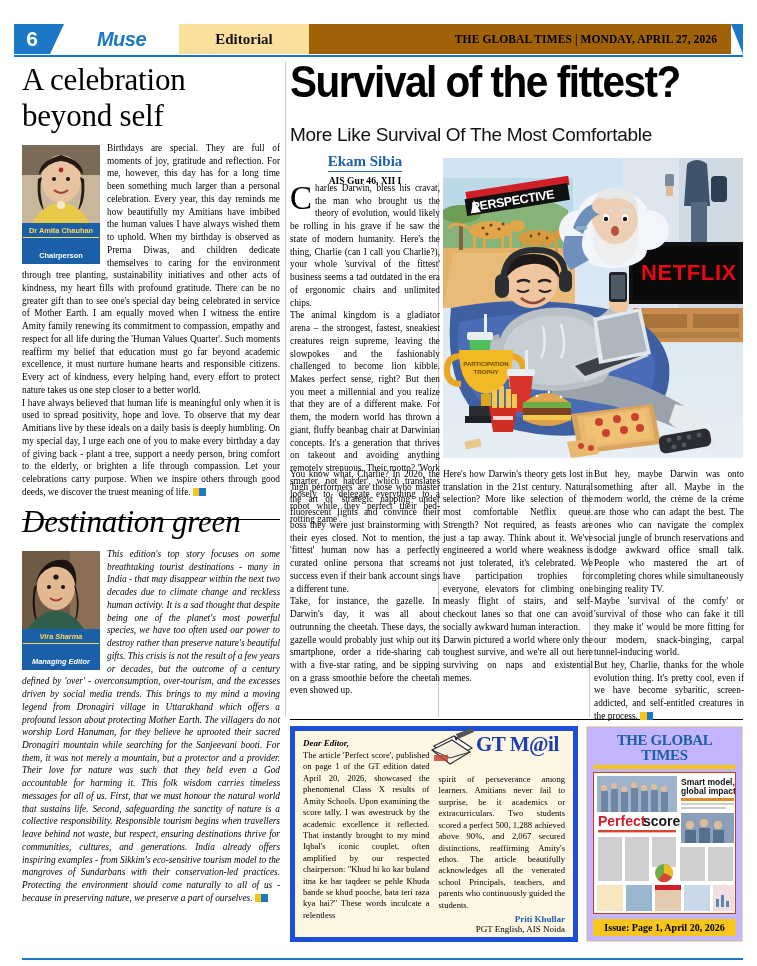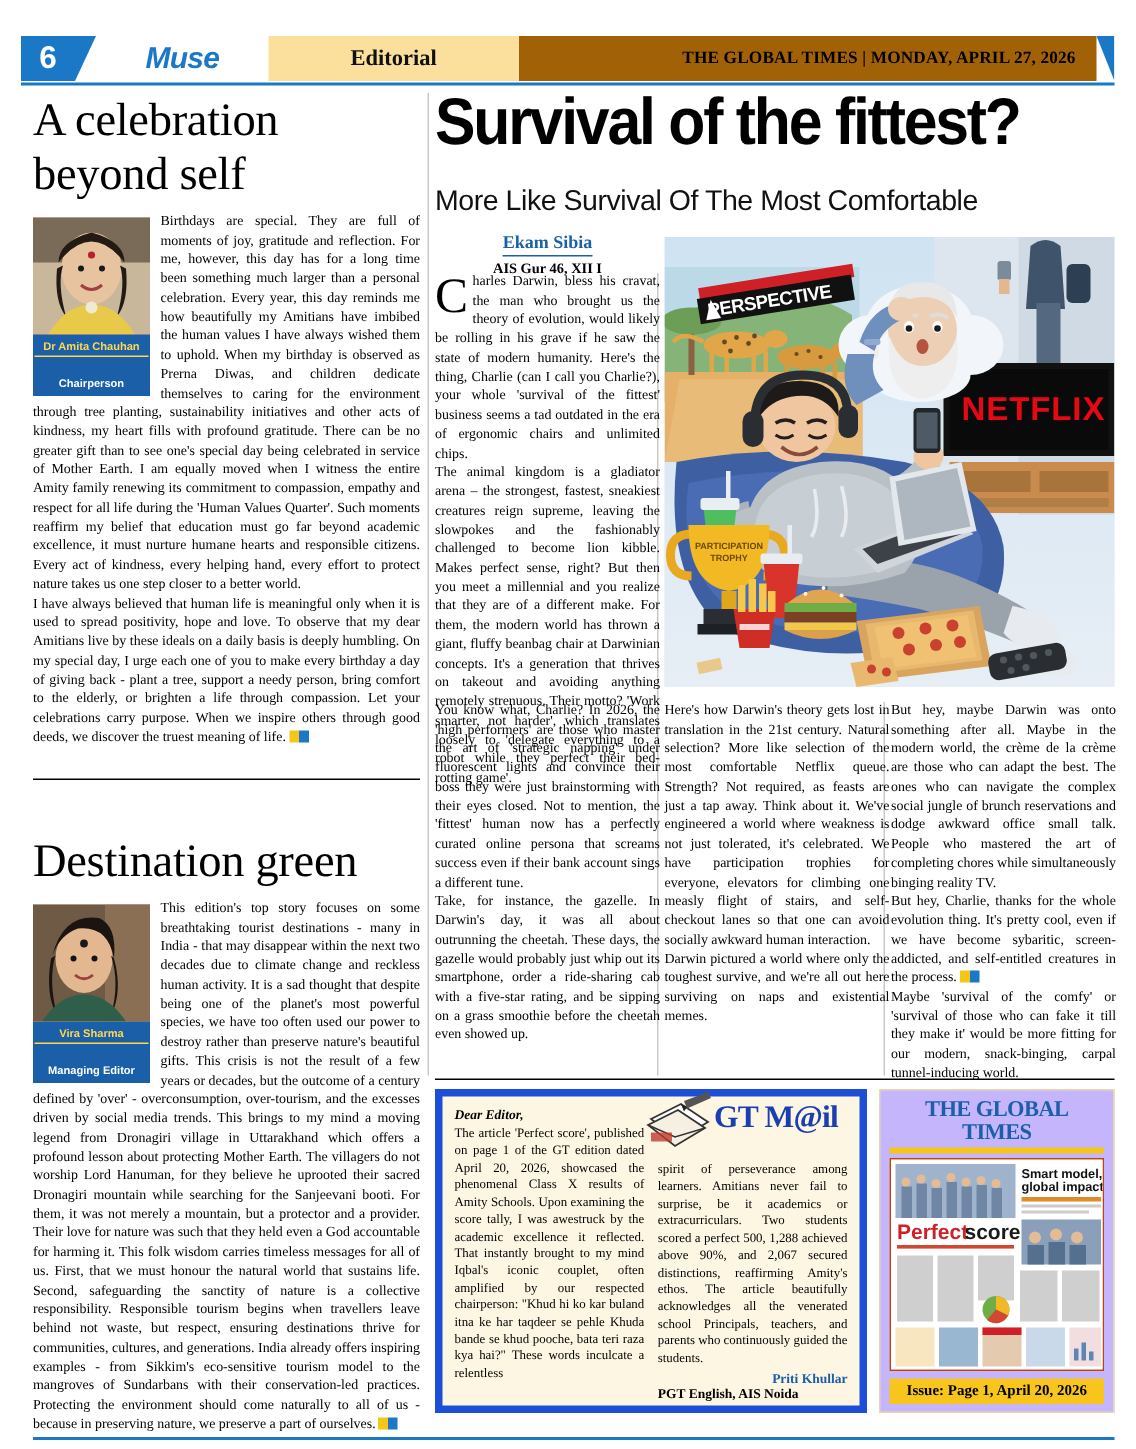--- a/index.html
+++ b/index.html
@@ -29,21 +29,21 @@
     clip-path:polygon(0 0,100% 0,0 100%);
   }
   .mh-muse{
     width:115px;background:#fff;color:#1b78c6;
     font-family:"Liberation Sans", sans-serif;
     font-weight:bold;font-size:20px;font-style:italic;
     display:flex;align-items:center;justify-content:center;
     letter-spacing:-0.5px;
   }
   .mh-section{
-    width:167px;background:#fbdf9c;color:#111;
+    width:130px;background:#fbdf9c;color:#111;
     font-family:"Liberation Serif", serif;
     font-weight:bold;font-size:15px;
     display:flex;align-items:center;justify-content:center;
   }
   .mh-rest{
     flex:1;background:#a16207;display:flex;align-items:center;justify-content:flex-end;
     font-family:"Liberation Serif", serif;
     font-size:11.5px;font-weight:bold;letter-spacing:0.1px;
     padding-right:14px;position:relative;
   }
@@ -101,21 +101,21 @@
   }
   .main-head .sub{
     font-family:"Liberation Sans", sans-serif;
     font-weight:normal;font-size:19px;margin-top:20px;letter-spacing:-0.3px;
     color:#111;
   }
 
   
   .byline{position:absolute;left:290px;top:152px;width:150px;text-align:center;}
   .byline .name{
-    font-family:"Liberation Serif", serif;font-weight:bold;font-size:12px;
+    font-family:"Liberation Serif", serif;font-weight:bold;font-size:15px;
     color:#1b5fa8;border-bottom:1px solid #1b5fa8;display:inline-block;padding-bottom:1px;
   }
   .byline .school{
     font-family:"Liberation Serif", serif;font-weight:bold;font-size:9.6px;margin-top:3px;color:#000;
   }
 
   
   .dropcap{
     font-family:"Liberation Serif", serif;
     float:left;font-size:33px;line-height:0.82;font-weight:normal;
@@ -127,42 +127,42 @@
   .col-c{position:absolute;left:443px;top:468px;width:150px;}
   .col-d{position:absolute;left:594px;top:468px;width:150px;}
 
   
   .illus{
     position:absolute;left:443px;top:158px;width:300px;height:300px;
     overflow:hidden;background:#dfe7ef;
   }
 
   
-  .dest{position:absolute;left:22px;top:556px;width:258px;}
+  .dest{position:absolute;left:22px;top:504px;width:258px;font-style:italic;}
 
   
   .gtmail{
     position:absolute;left:290px;top:726px;width:288px;height:216px;
     background:#fdf6e3;border:5px solid #1d4ed8;box-sizing:border-box;padding:7px 8px;
   }
   .gtmail-logo{
     position:absolute;left:430px;top:728px;width:150px;height:44px;
   }
   .gtmail-logo .txt{
     position:absolute;left:46px;top:4px;
     font-family:"Liberation Serif", serif;font-weight:bold;font-size:21px;color:#1b3fb0;
     letter-spacing:-0.5px;
   }
   .gt-cols{display:flex;gap:9px;}
   .gt-col{width:134px;}
   .gt-col.right{padding-top:36px;}
   .gt-text{font-family:"Liberation Serif", serif;font-size:8.6px;line-height:1.33;text-align:justify;}
   .gt-dear{font-weight:bold;font-style:italic;font-size:9px;}
   .gt-sign{font-family:"Liberation Serif", serif;font-weight:bold;font-size:9px;color:#1b5fa8;text-align:right;margin-top:3px;}
-  .gt-sign2{font-family:"Liberation Serif", serif;font-weight:bold;font-size:9px;color:#000;}
+  .gt-sign2{font-family:"Liberation Serif", serif;font-weight:normal;font-size:9px;color:#000;text-align:right;}
 
   .issue{
     position:absolute;left:586px;top:726px;width:157px;height:216px;
     background:#c4b5fd;border:1px solid #e8d9a8;box-sizing:border-box;padding:6px;
   }
   .issue-masthead{
     font-family:"Liberation Serif", serif;font-weight:bold;font-size:15px;color:#1b5fa8;
     text-align:center;letter-spacing:-0.4px;line-height:1;
   }
   .issue-strap{height:4px;background:#f5c518;margin:2px 0 3px 0;}
@@ -276,22 +276,22 @@
     <p>Take, for instance, the gazelle. In Darwin's day, it was all about outrunning the cheetah. These days, the gazelle would probably just whip out its smartphone, order a ride-sharing cab with a five-star rating, and be sipping on a grass smoothie before the cheetah even showed up.</p>
   </div>
 
   <div class="col-c body-text">
     <p>Here's how Darwin's theory gets lost in translation in the 21st century. Natural selection? More like selection of the most comfortable Netflix queue. Strength? Not required, as feasts are just a tap away. Think about it. We've engineered a world where weakness is not just tolerated, it's celebrated. We have participation trophies for everyone, elevators for climbing one measly flight of stairs, and self-checkout lanes so that one can avoid socially awkward human interaction.</p>
     <p>Darwin pictured a world where only the toughest survive, and we're all out here surviving on naps and existential memes.</p>
   </div>
 
   <div class="col-d body-text">
     <p>But hey, maybe Darwin was onto something after all. Maybe in the modern world, the crème de la crème are those who can adapt the best. The ones who can navigate the complex social jungle of brunch reservations and dodge awkward office small talk. People who mastered the art of completing chores while simultaneously binging reality TV.</p>
+    <p>Maybe 'survival of the comfy' or 'survival of those who can fake it till they make it' would be more fitting for our modern, snack-binging, carpal tunnel-inducing world.</p>
     <p><span>But hey, Charlie, thanks for the whole evolution thing. It's pretty cool, even if we have become sybaritic, screen-addicted, and self-entitled creatures in the process.</span><span class="gt-mark"></span></p>
-    <p>Maybe 'survival of the comfy' or 'survival of those who can fake it till they make it' would be more fitting for our modern, snack-binging, carpal tunnel-inducing world.</p>
   </div>
 
   <div class="illus">
     <svg width="300" height="300" viewBox="0 0 300 300">
       <defs>
         <linearGradient id="sky" x1="0" y1="0" x2="0" y2="1">
           <stop offset="0" stop-color="#cfe3f2"></stop>
             <stop offset="1" stop-color="#e7eef5"></stop>
         </linearGradient>
       </defs>

